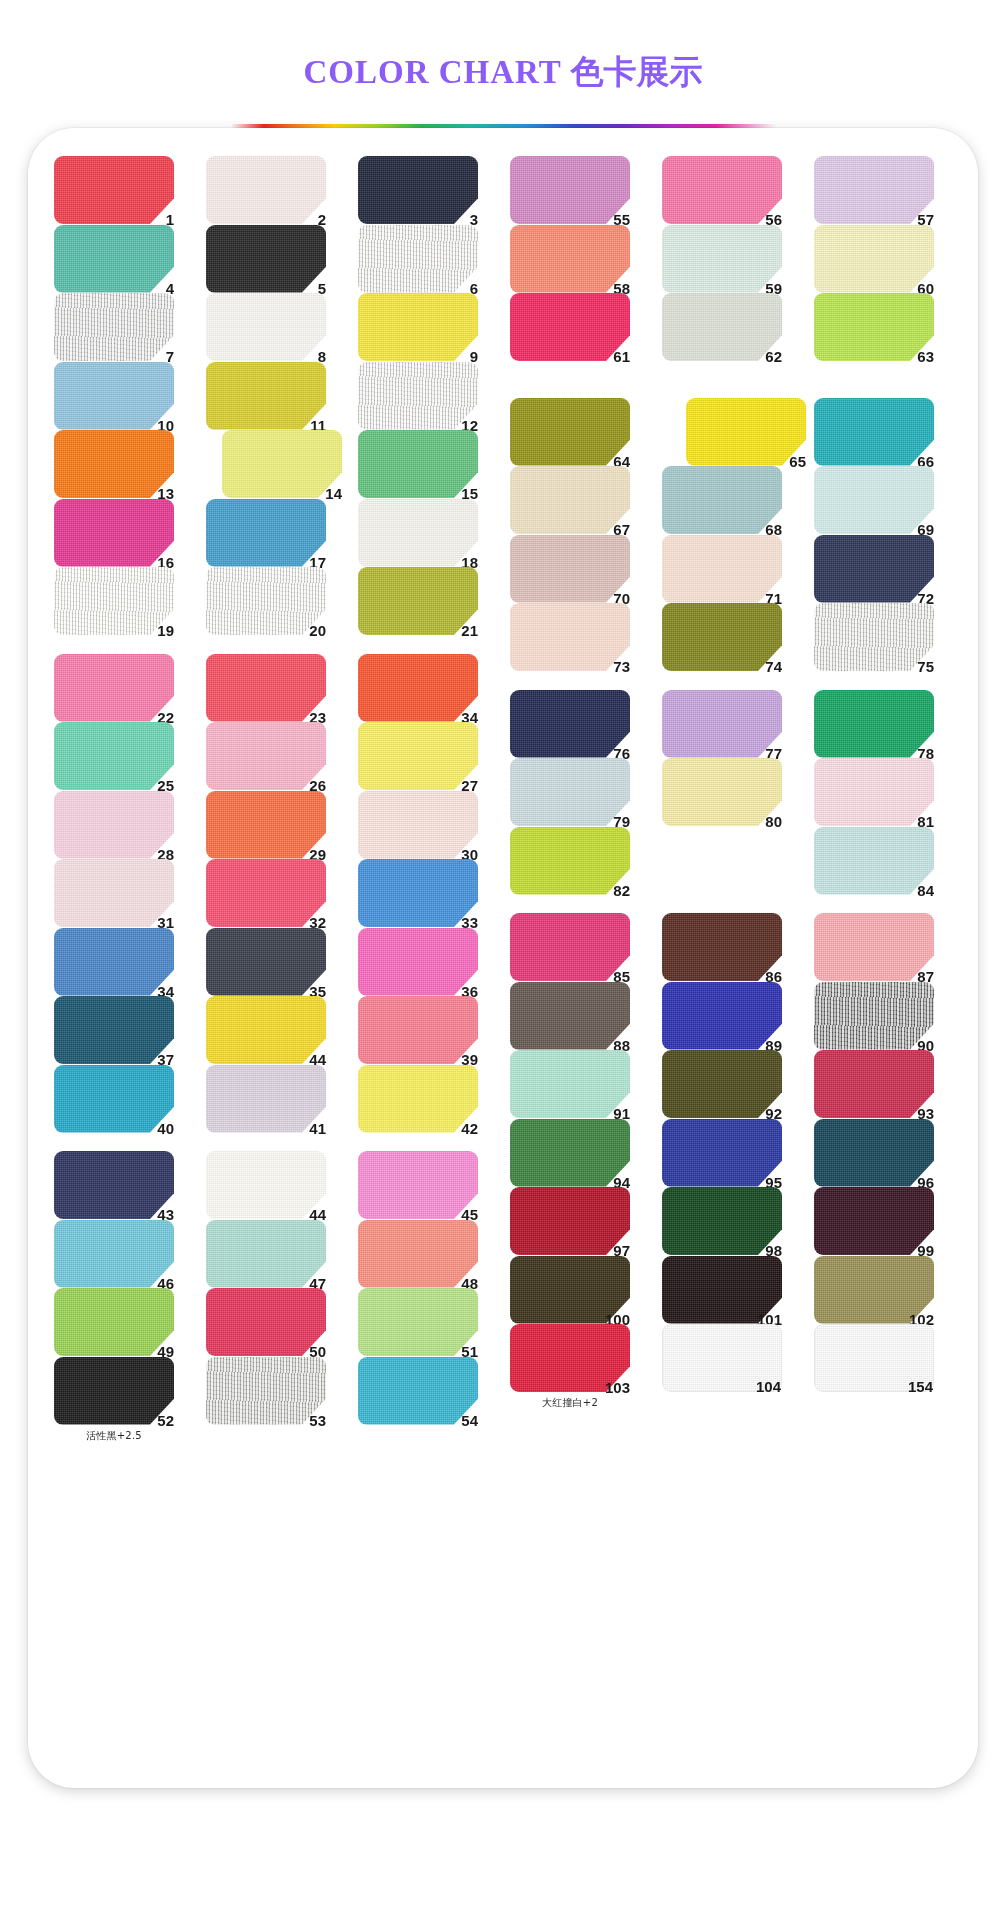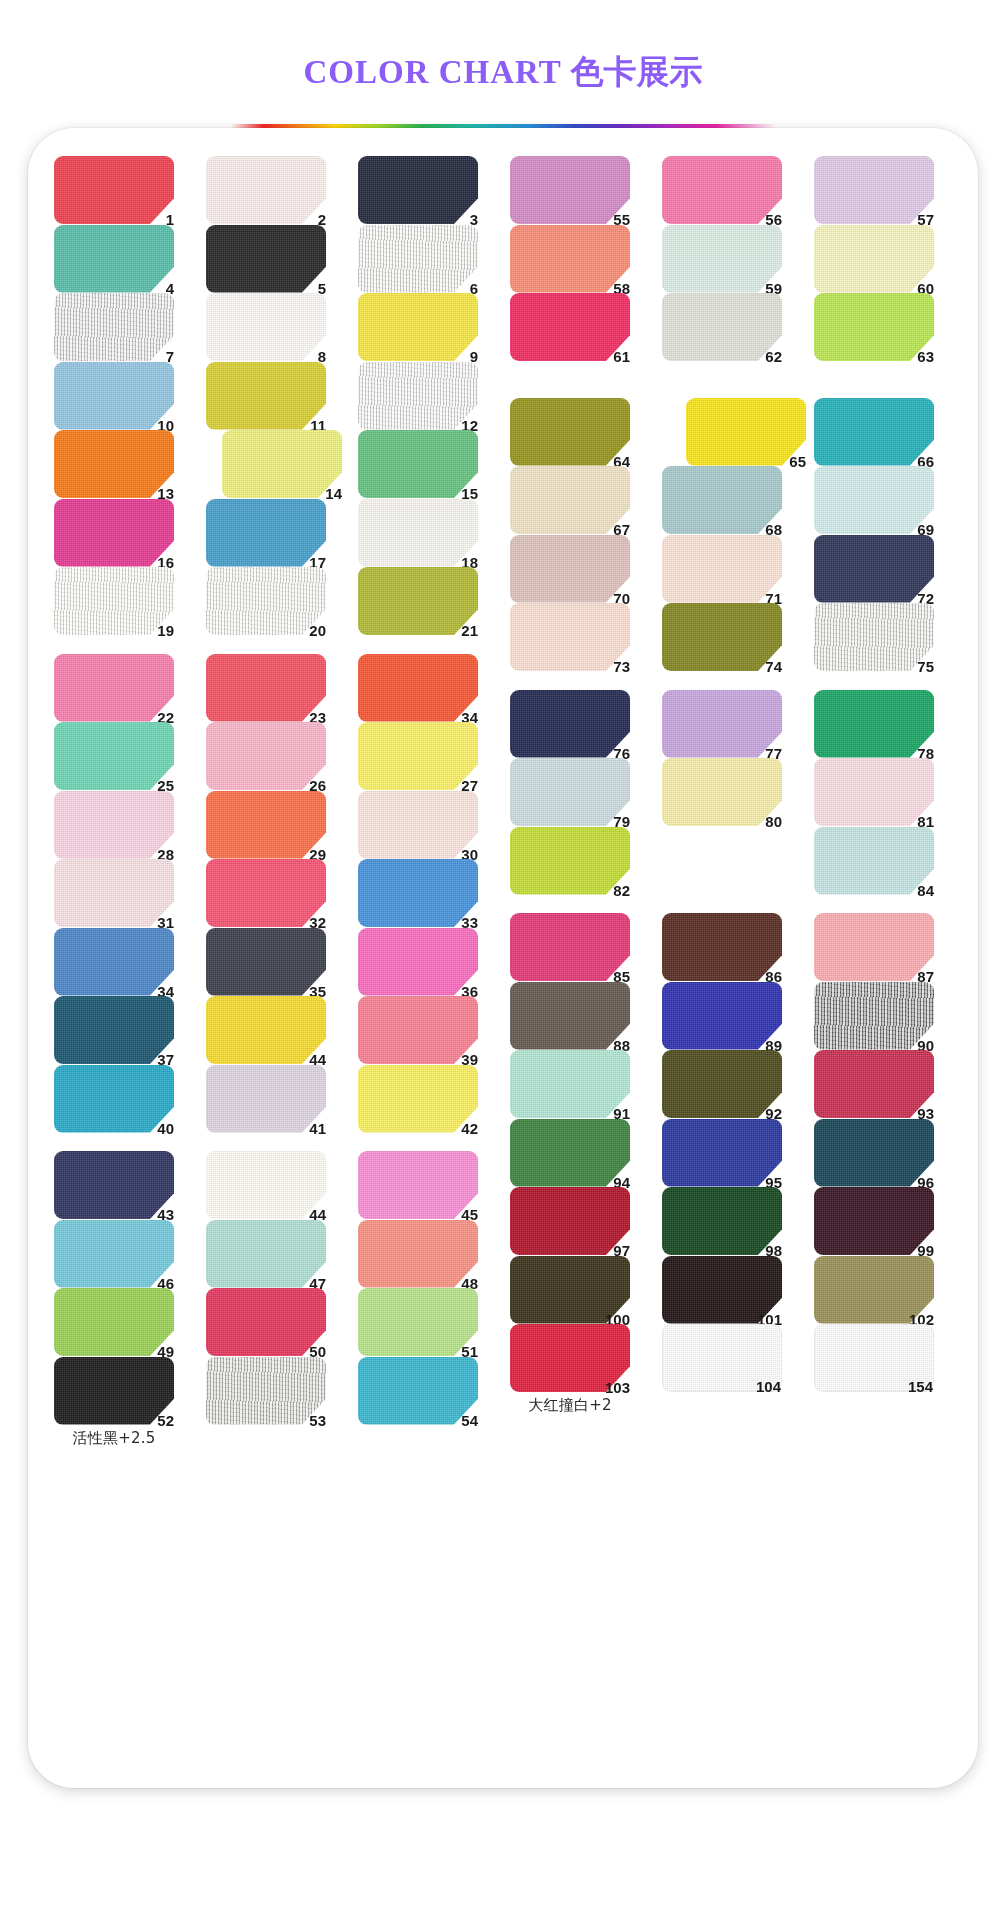--- a/index.html
+++ b/index.html
@@ -138,21 +138,21 @@
     bottom: -2px;
     right: 1px;
   }
 
   .caption {
     position: absolute;
     left: 0;
     top: 72px;
     width: 120px;
     text-align: center;
-    font-size: 15px;
+    font-size: 10px;
     color: #2a2a2a;
     letter-spacing: .2px;
     font-family: "DejaVu Sans", sans-serif;
     white-space: nowrap;
   }
 </style>
 </head>
 <body>
 
 <div class="page">

